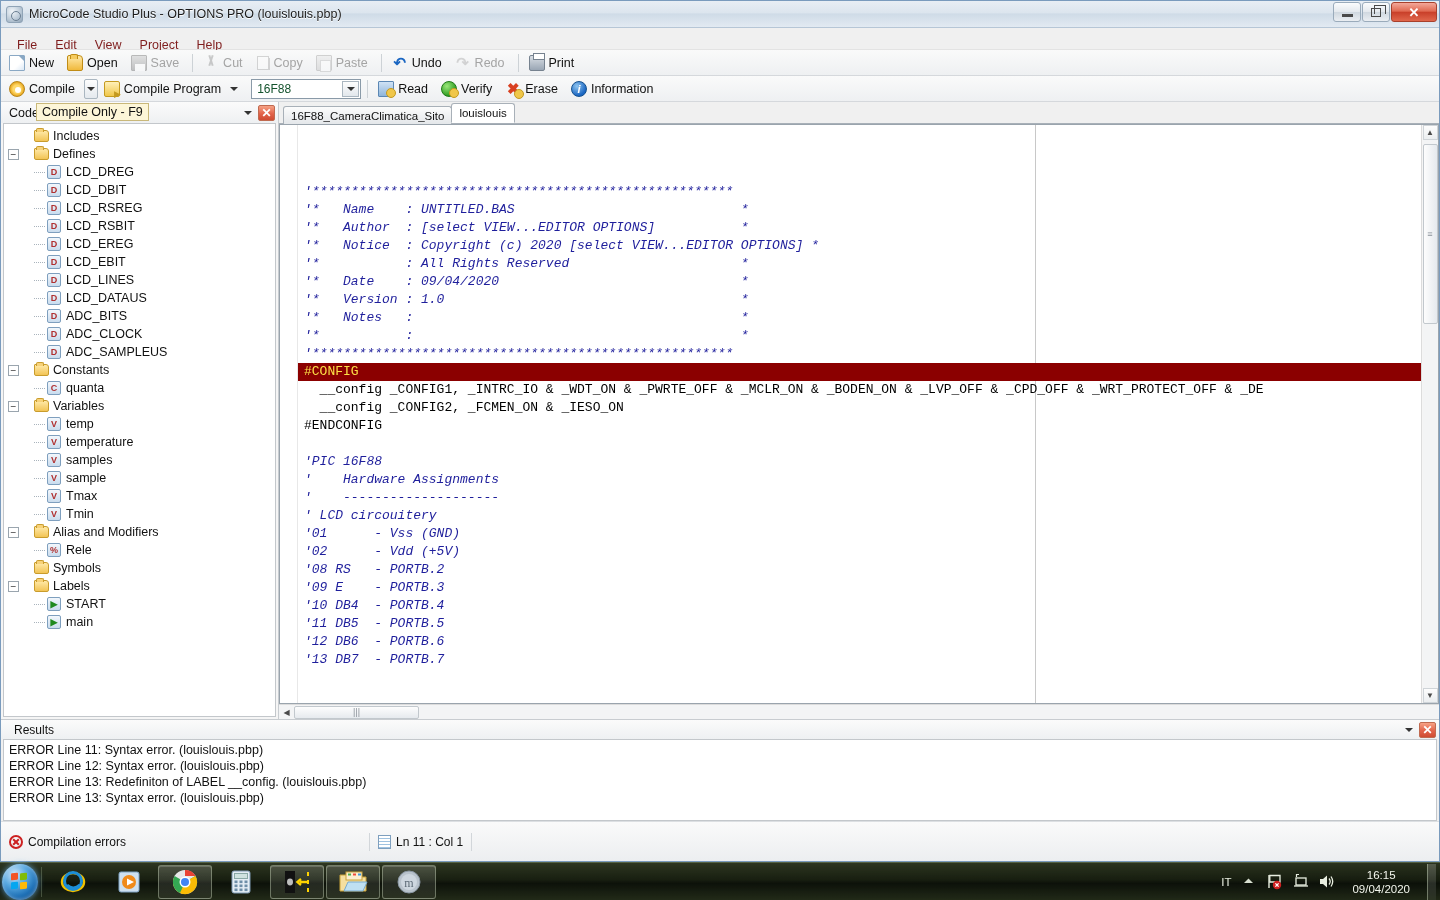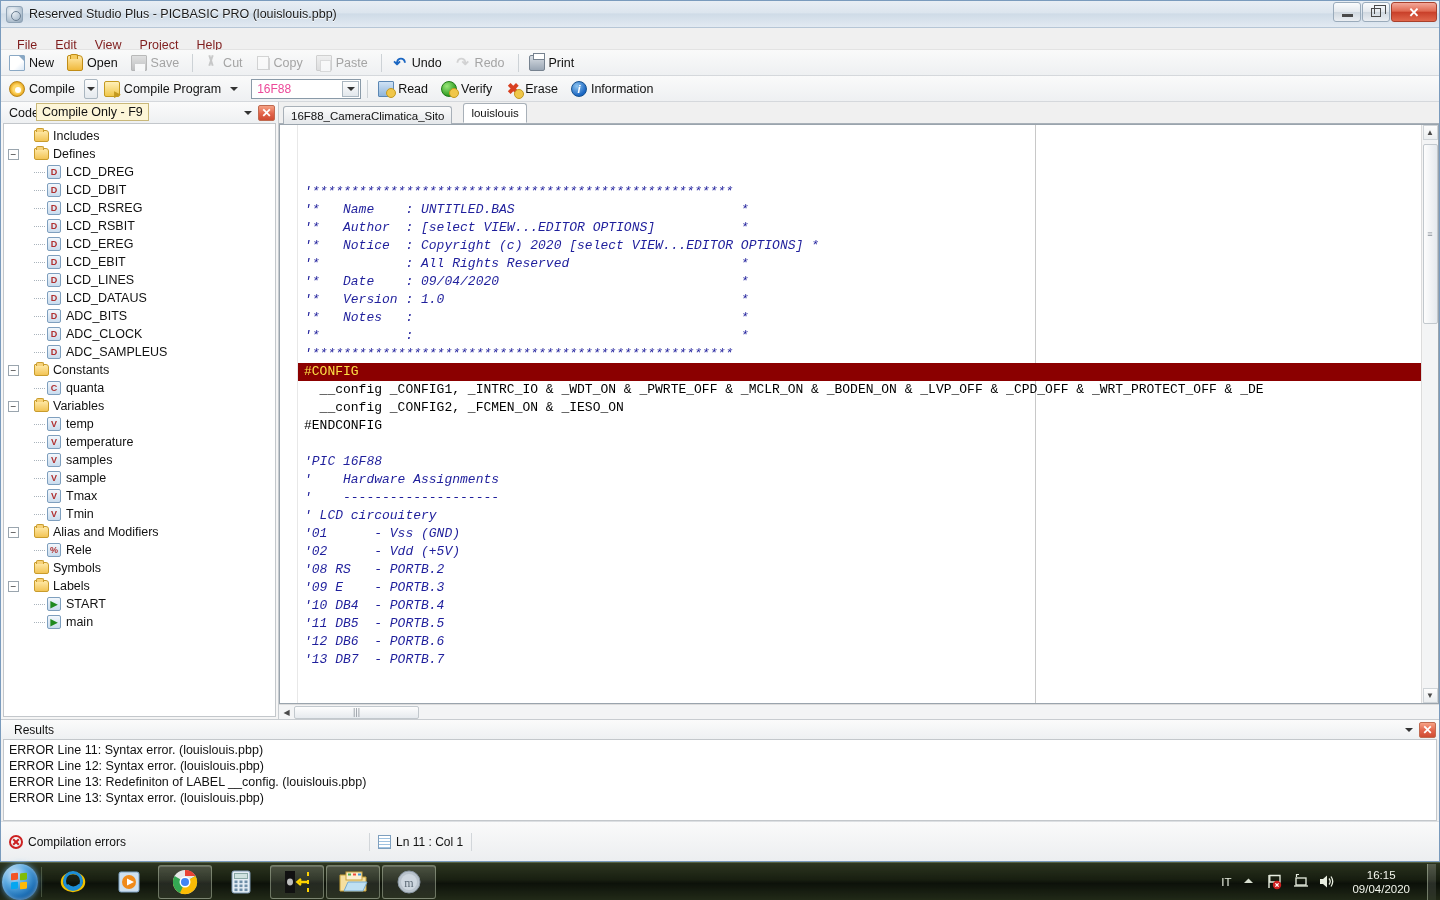--- a/index.html
+++ b/index.html
@@ -123,21 +123,21 @@
   .ic-read::after { content:""; position:absolute; right:-3px; bottom:-2px; width:8px; height:8px; border-radius:50%; background:#f0c74a; border:1px solid #c49a20; }
   .ic-verify { background: radial-gradient(circle at 35% 30%, #9be87a, #2f9c22 70%); border-radius:50%; border:1px solid #1f7a16; }
   .ic-verify::after { content:""; position:absolute; right:-3px; bottom:-2px; width:8px; height:8px; border-radius:50%; background:#f0c74a; border:1px solid #c49a20; }
   .ic-erase { color:#d94020; font-size:15px; font-weight:bold; line-height:15px; text-align:center; }
   .ic-erase::after { content:""; position:absolute; right:-3px; bottom:-2px; width:8px; height:8px; border-radius:50%; background:#f0c74a; border:1px solid #c49a20; }
   .ic-info { background: radial-gradient(circle at 35% 30%, #8fc5f0, #1a66c2 70%); border-radius:50%; border:1px solid #14518f; color:#fff; font-size:11px; font-weight:bold; text-align:center; line-height:15px; font-style:italic; }
   .arrow-dn { width:0;height:0;border-left:4px solid transparent;border-right:4px solid transparent;border-top:4px solid #333; }
 
   .combo {
     height: 20px; width: 110px; background: #fff; border: 1px solid #8a9aa8;
-    display: flex; align-items: center; padding-left: 5px; font-size: 12px; color: #ec4899;
+    display: flex; align-items: center; padding-left: 5px; font-size: 12px; color: #14532d;
     position: relative; margin-left: 4px;
   }
   .combo .cb-btn {
     position: absolute; right: 1px; top: 1px; width: 17px; height: 16px;
     background: linear-gradient(to bottom, #fdfdfd, #e2e7ec);
     border: 1px solid #aab6c0; display:flex; align-items:center; justify-content:center;
   }
   .splitbtn-arrow {
     width: 14px; height: 20px; display:flex; align-items:center; justify-content:center;
     border: 1px solid #aab6c0; border-radius:2px;
@@ -198,21 +198,21 @@
   }
   .badge.play {
     background: linear-gradient(to bottom,#f2f7fc,#c9dcee); color:#1f8a1f;
     font-size:9px;
   }
 
   
   .editorwrap { flex: 1; display: flex; flex-direction: column; min-width:0; background:#f0f0f0; }
   .tabstrip {
     height: 22px; flex:none; display:flex; align-items:flex-end; padding-left: 4px;
-    background: #f0f0f0; border-bottom: 1px solid #a8b0b8; gap: 12px;
+    background: #f0f0f0; border-bottom: 1px solid #a8b0b8;
   }
   .tab {
     font-size: 11.5px; color:#111; padding: 3px 7px 2px 7px; margin-right:-1px;
     border:1px solid #a8b0b8; border-bottom:none; border-radius:3px 3px 0 0;
     background: linear-gradient(to bottom,#fcfcfc,#e4e7ea);
     position:relative; top:1px; white-space:nowrap;
   }
   .tab.active {
     background:#fff; border-bottom:1px solid #fff; z-index:2; padding-bottom:3px; top:0;
   }
@@ -325,21 +325,21 @@
 </style>
 </head>
 <body>
 
 <div id="desktop"></div>
 
 <div id="app-window">
 
   <div class="titlebar">
     <div class="tb-icon"></div>
-    <div class="tb-title">Reserved Studio Plus - PICBASIC PRO (louislouis.pbp)</div>
+    <div class="tb-title">MicroCode Studio Plus - OPTIONS PRO (louislouis.pbp)</div>
     <div class="tb-buttons">
       <div class="tb-btn">
           <span class="tb-min-glyph"></span>
         </div>
       <div class="tb-btn">
           <span class="tb-max-glyph"></span>
         </div>
       <div class="tb-btn close">✕</div>
     </div>
   </div>

